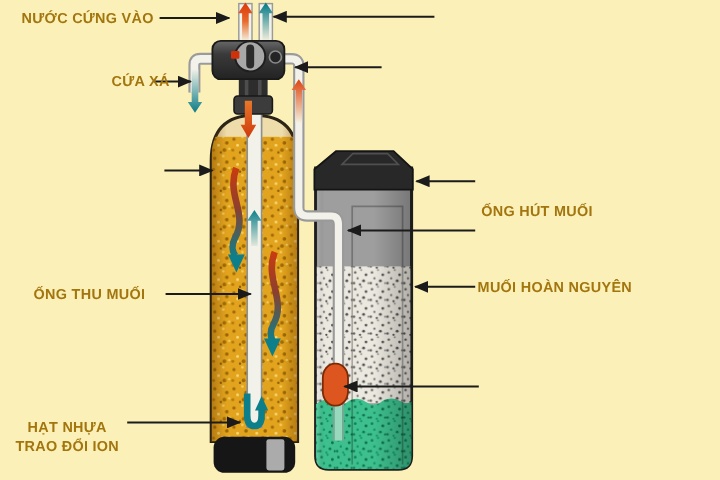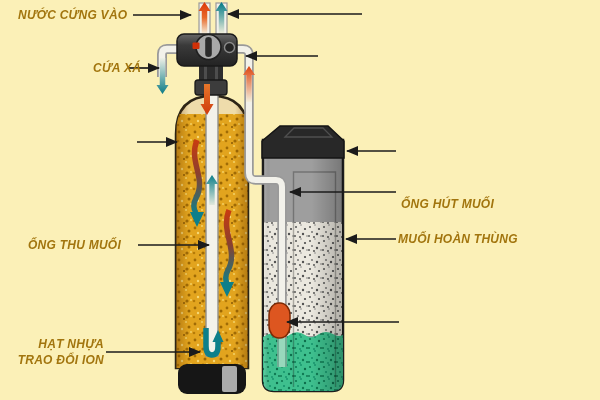--- a/index.html
+++ b/index.html
@@ -1,20 +1,19 @@
 <!DOCTYPE html>
 <html><head>
 <meta charset="utf-8">
 <style>
   html,body{margin:0;padding:0;background:#fbf0b7;}
   #stage{
     position:relative;width:600px;height:400px;overflow:hidden;
     background:#fbf0b7;
     font-family:"Liberation Sans","DejaVu Sans",sans-serif;
-    font-style:italic;
   }
   #stage svg{position:absolute;left:0;top:0;}
   .lbl{
     position:absolute;
     color:#a2750e;
     font-size:12px;
     font-weight:bold;
     letter-spacing:.25px;
     white-space:pre-line;
     line-height:15px;
@@ -196,18 +195,18 @@
     <line x1="396" y1="151" x2="347" y2="151" marker-end="url(#ah)"></line>
     <line x1="396" y1="192" x2="290" y2="192" marker-end="url(#ah)"></line>
     <line x1="396" y1="239" x2="346" y2="239" marker-end="url(#ah)"></line>
     <line x1="399" y1="322" x2="287" y2="322" marker-end="url(#ah)"></line>
   </g>
 </svg>
 
 <div class="lbl" style="left:18px;top:8px">NƯỚC CỨNG VÀO</div>
 <div class="lbl" style="left:93px;top:61px">CỨA XÁ</div>
 <div class="lbl" style="left:28px;top:238px">ỐNG THU MUỐI</div>
-<div class="lbl two" style="left:8px;top:336px;width:96px;text-align:right">HẠT NHỰA
+<div class="lbl two" style="left:8px;top:348px;width:96px;text-align:center">HẠT NHỰA
 TRAO ĐỔI ION</div>
-<div class="lbl" style="left:401px;top:197px">ỐNG HÚT MUỐI</div>
-<div class="lbl" style="left:398px;top:232px">MUỐI HOÀN THÙNG</div>
+<div class="lbl" style="left:401px;top:169px">ỐNG HÚT MUỐI</div>
+<div class="lbl" style="left:398px;top:232px">MUỐI HOÀN NGUYÊN</div>
 
 </div>
 
 </body></html>

